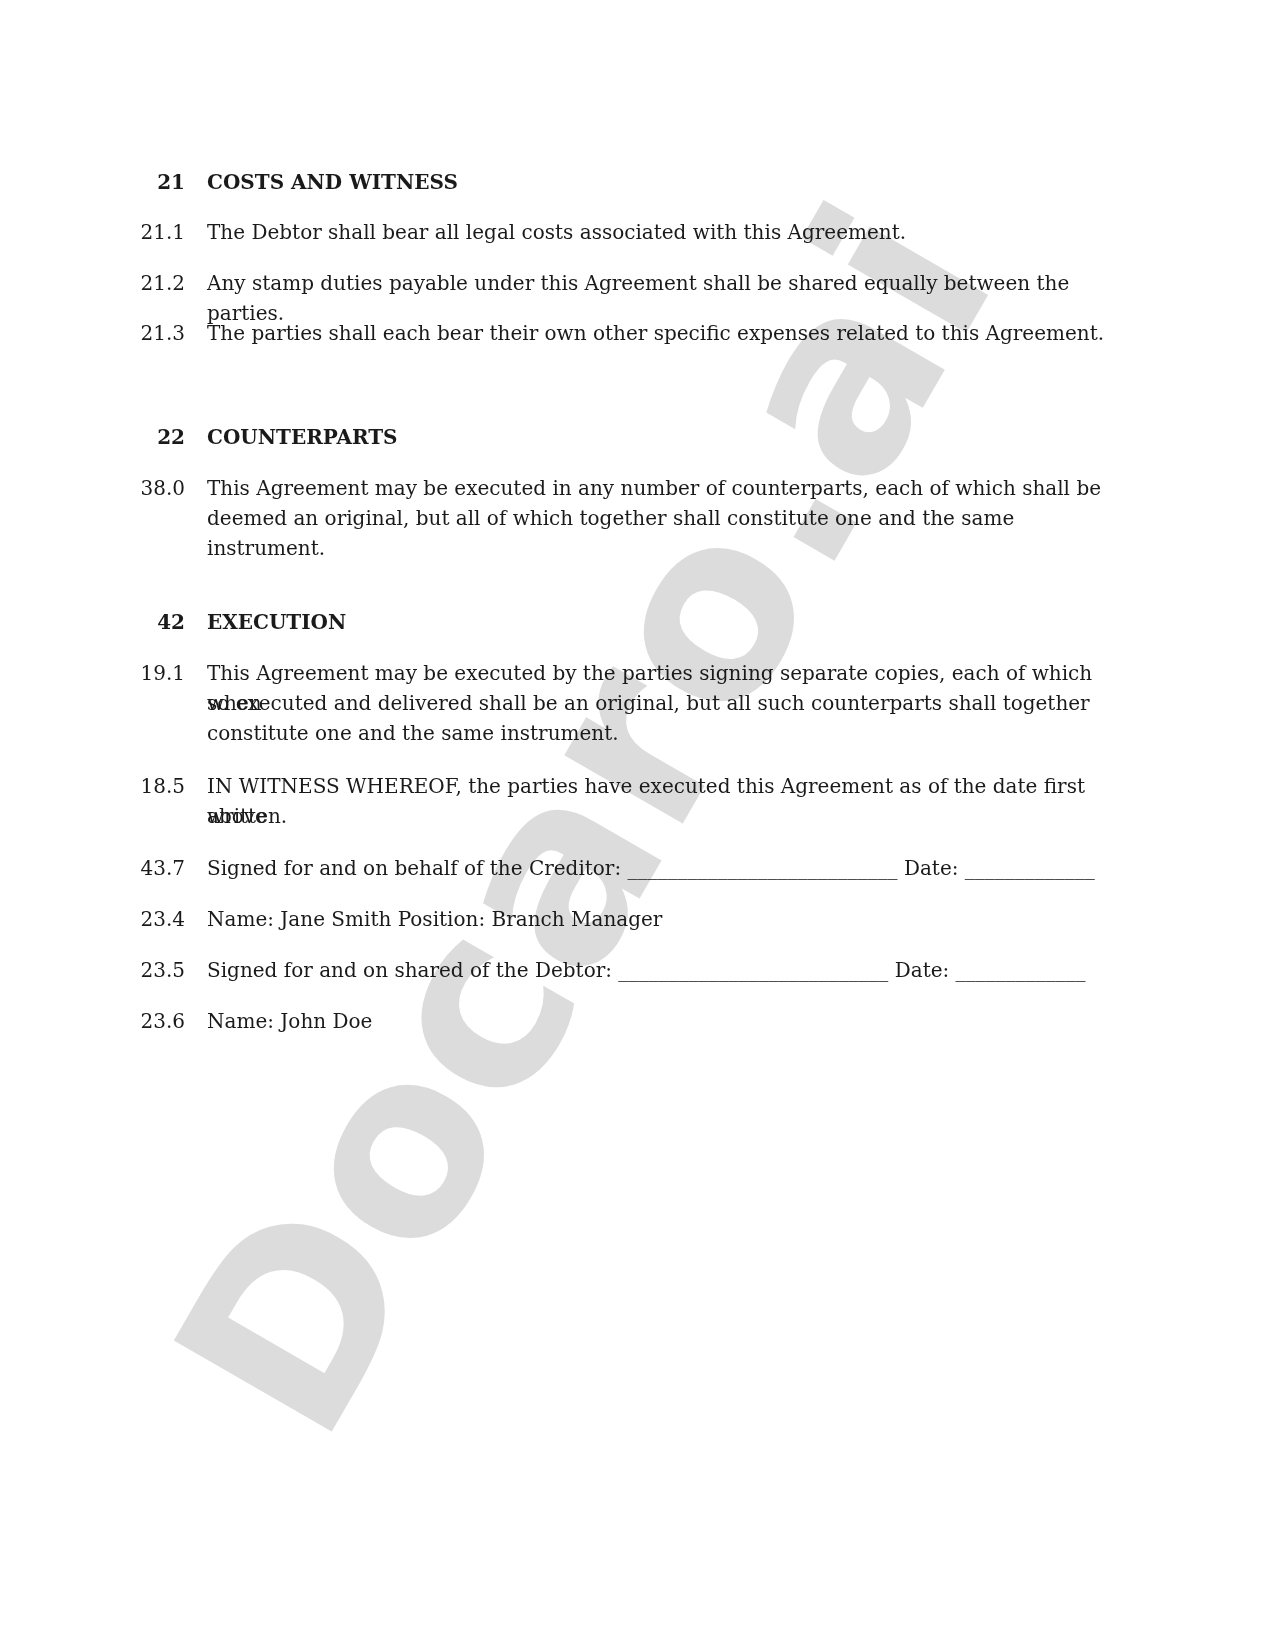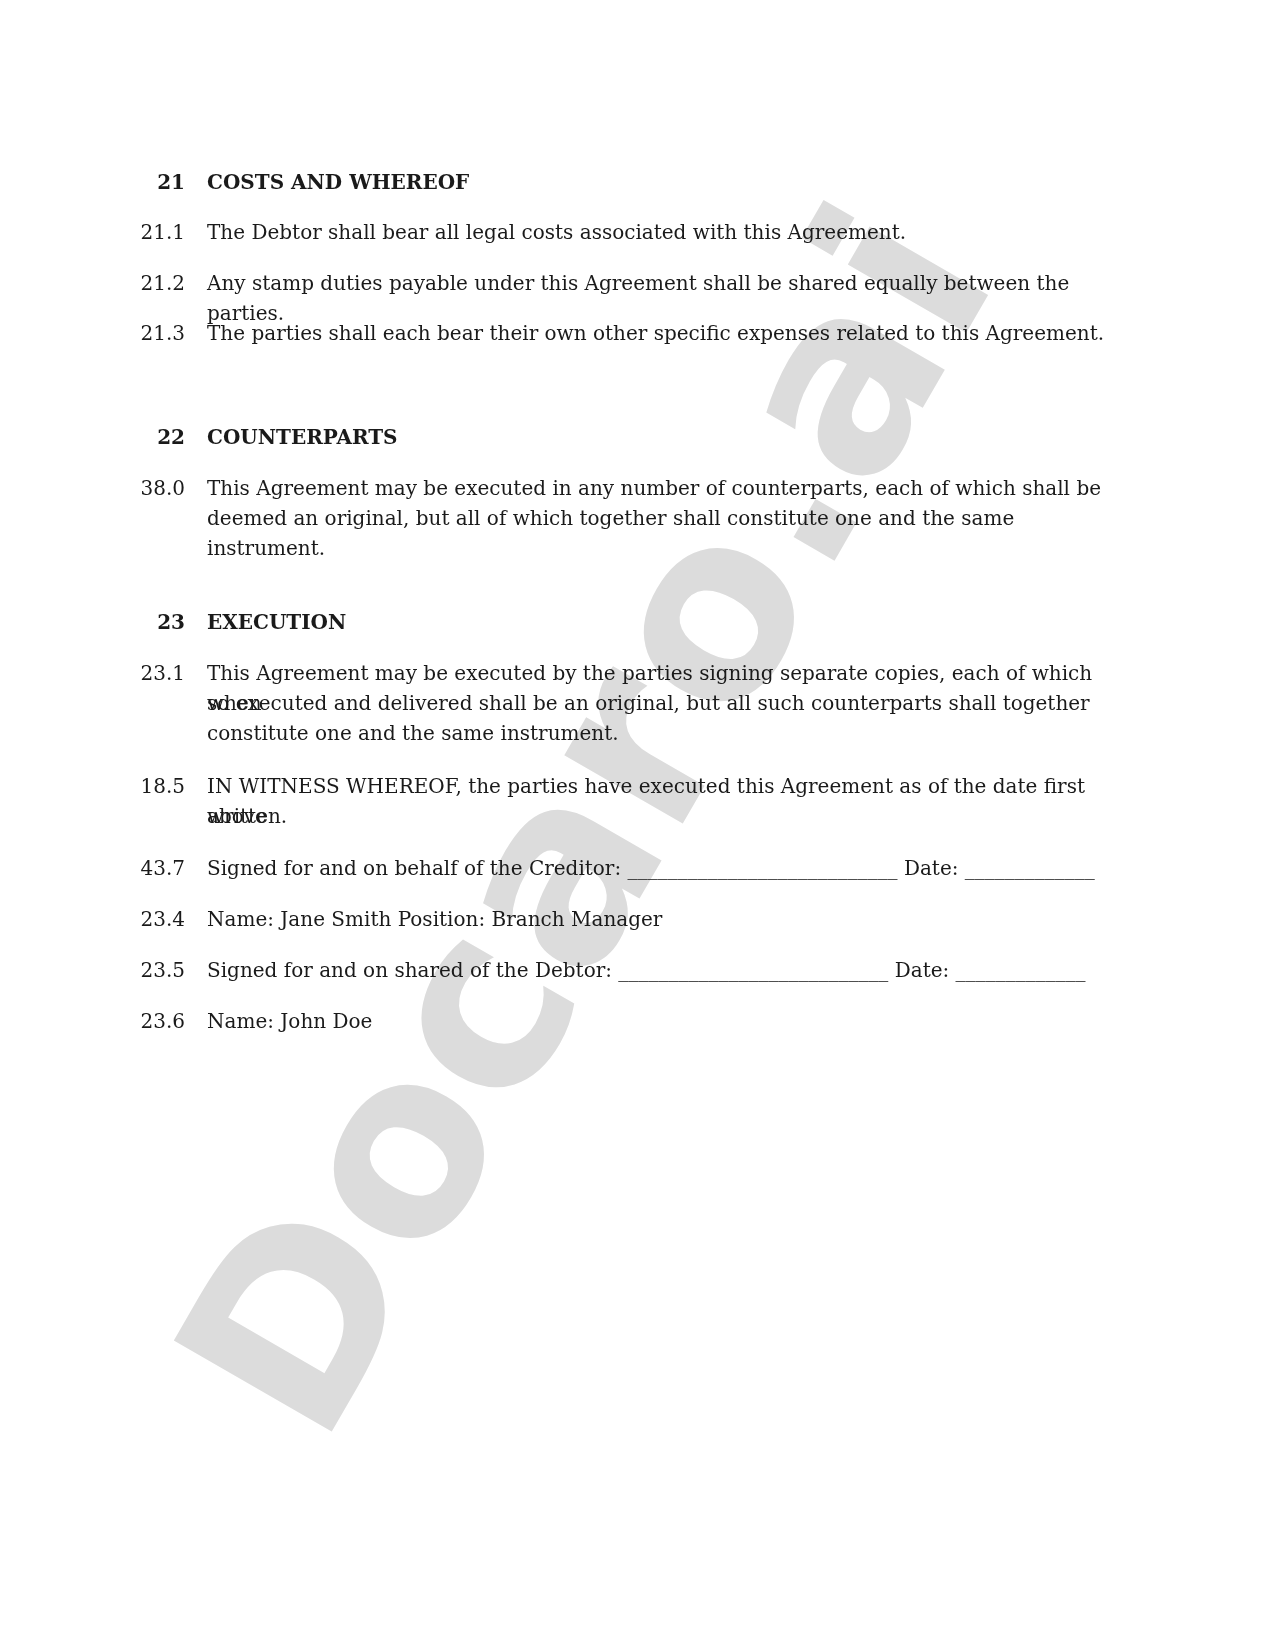--- a/index.html
+++ b/index.html
@@ -16,21 +16,21 @@
   </style>
 </head>
 <body>
 
 <div class="watermark">Docaro.ai</div>
 
 <div class="content">
 
   <div class="row head" style="top:167px">
     <span class="num">21</span>
-    <span class="text">COSTS AND WHEREOF</span>
+    <span class="text">COSTS AND WITNESS</span>
   </div>
   <div class="row" style="top:217px">
     <span class="num">21.1</span>
     <span class="text">The Debtor shall bear all legal costs associated with this Agreement.</span>
   </div>
   <div class="row" style="top:268px">
     <span class="num">21.2</span>
     <span class="text">Any stamp duties payable under this Agreement shall be shared equally between the parties.</span>
   </div>
   <div class="row" style="top:318px">
@@ -44,25 +44,25 @@
   </div>
   <div class="row" style="top:473px">
     <span class="num">38.0</span>
     <span class="text">This Agreement may be executed in any number of counterparts, each of which shall be</span>
   </div>
   <div class="row" style="top:503px">
     <span class="text">deemed an original, but all of which together shall constitute one and the same instrument.</span>
   </div>
 
   <div class="row head" style="top:607px">
-    <span class="num">23</span>
+    <span class="num">42</span>
     <span class="text">EXECUTION</span>
   </div>
   <div class="row" style="top:658px">
-    <span class="num">23.1</span>
+    <span class="num">19.1</span>
     <span class="text">This Agreement may be executed by the parties signing separate copies, each of which when</span>
   </div>
   <div class="row" style="top:688px">
     <span class="text">so executed and delivered shall be an original, but all such counterparts shall together</span>
   </div>
   <div class="row" style="top:718px">
     <span class="text">constitute one and the same instrument.</span>
   </div>
   <div class="row" style="top:771px">
     <span class="num">18.5</span>

